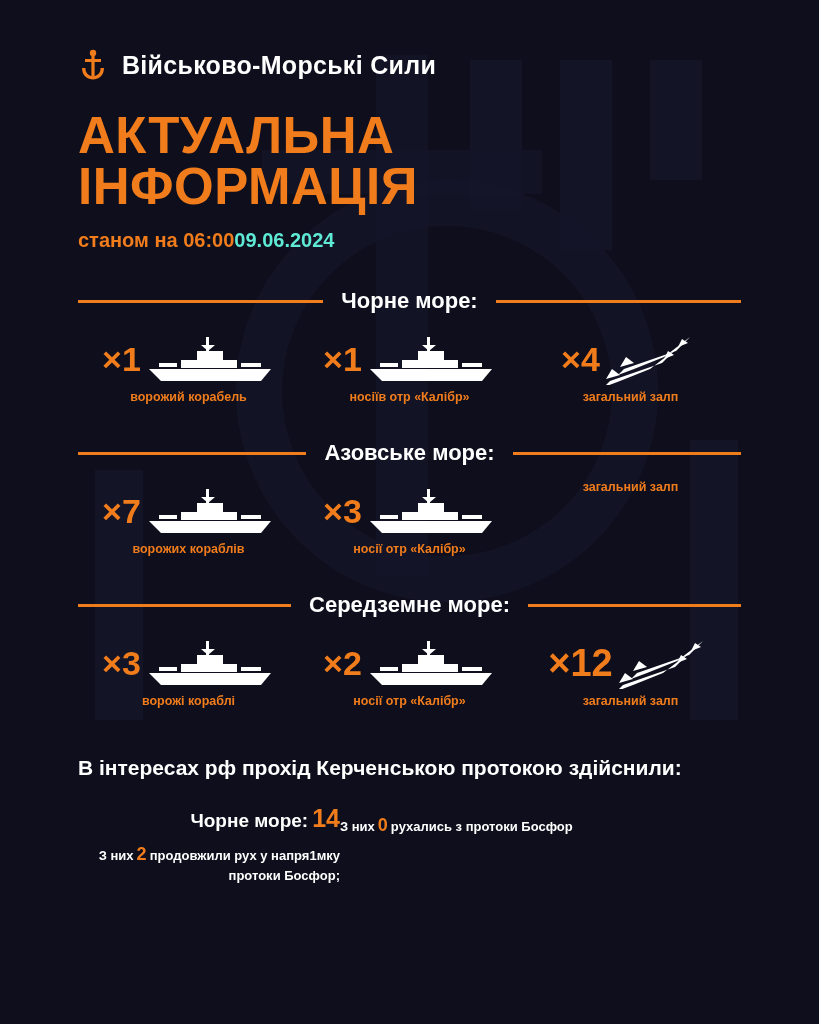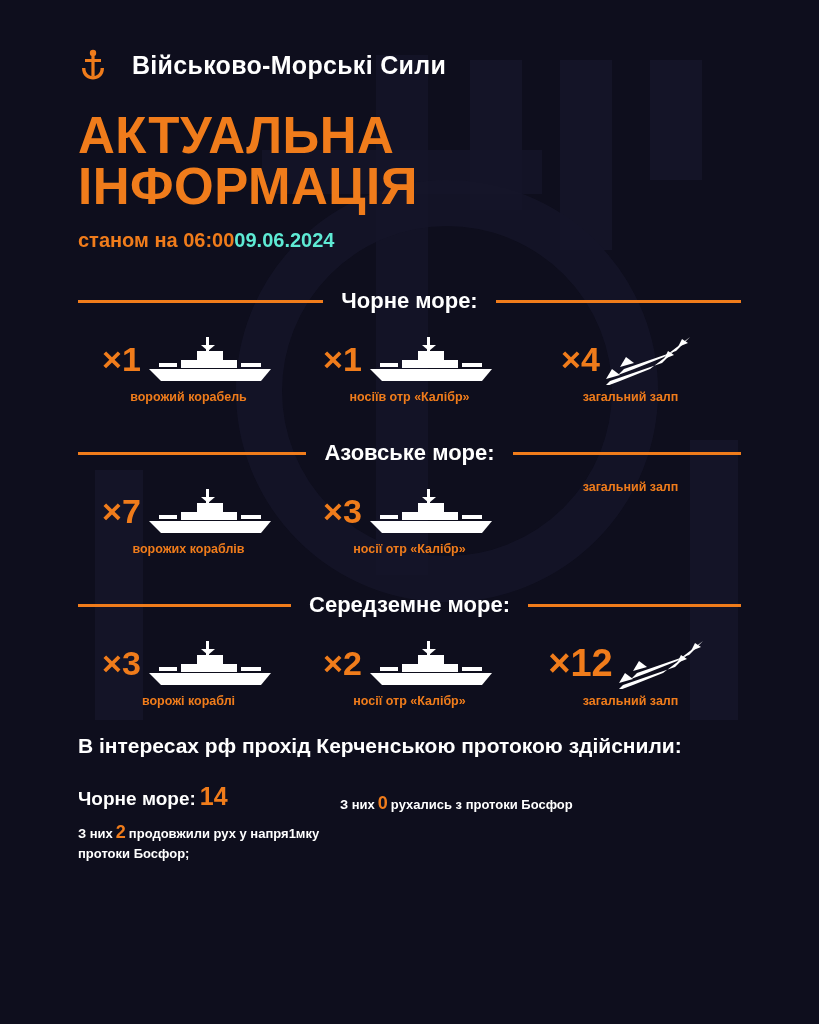--- a/index.html
+++ b/index.html
@@ -76,21 +76,21 @@
   .content {
     position: relative;
     z-index: 2;
     padding: 0 78px;
   }
 
   
   .brand {
     display: flex;
     align-items: center;
-    gap: 24px;
+    gap: 14px;
     padding-top: 48px;
   }
   .brand-mark {
     width: 30px;
     height: 34px;
     display: flex;
     align-items: center;
     justify-content: center;
   }
   .brand-title {
@@ -172,36 +172,36 @@
     font-size: 12.5px;
     font-weight: bold;
     color: #f07c1b;
     text-align: center;
     white-space: nowrap;
   }
   svg.glyph { display: block; }
 
   
   .footer {
-    margin-top: 24px;
+    margin-top: 46px;
   }
   .footer-title {
     font-size: 21px;
     font-weight: bold;
     color: #ffffff;
     line-height: 1.35;
   }
   .footer-cols {
     display: flex;
     margin-top: 22px;
   }
   .footer-col {
     flex: 0 0 auto;
   }
-  .footer-col.left { width: 262px; }
+  .footer-col.left { width: 262px; text-align: right; }
   .f-line1 {
     font-size: 19px;
     font-weight: bold;
     color: #ffffff;
     white-space: nowrap;
   }
   .f-line1 .num {
     color: #f07c1b;
     font-size: 25px;
     margin-left: 4px;

